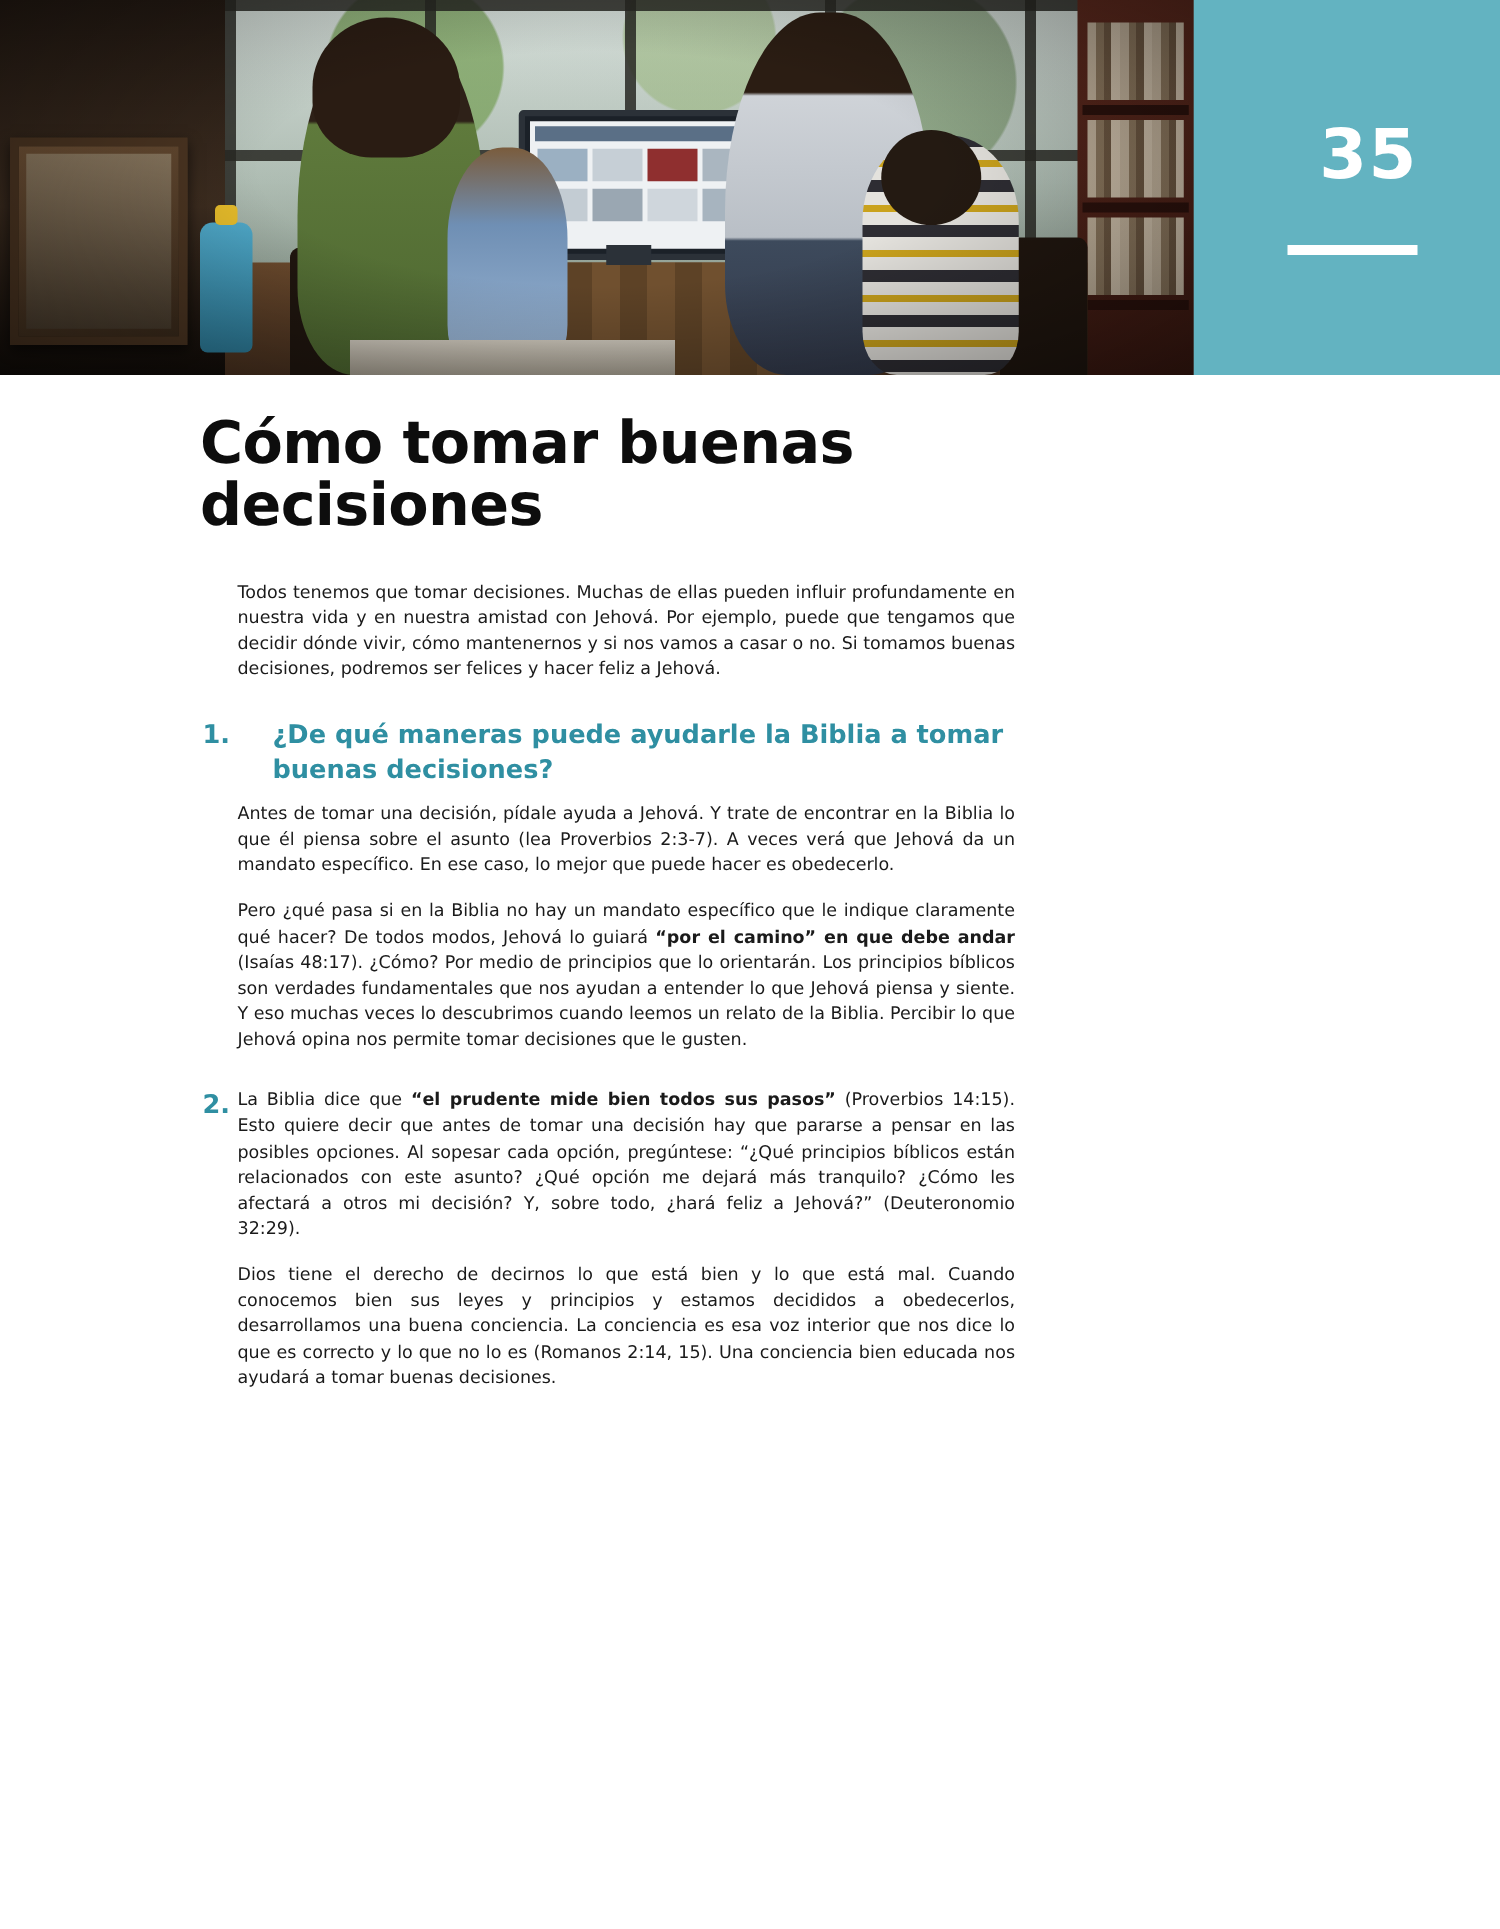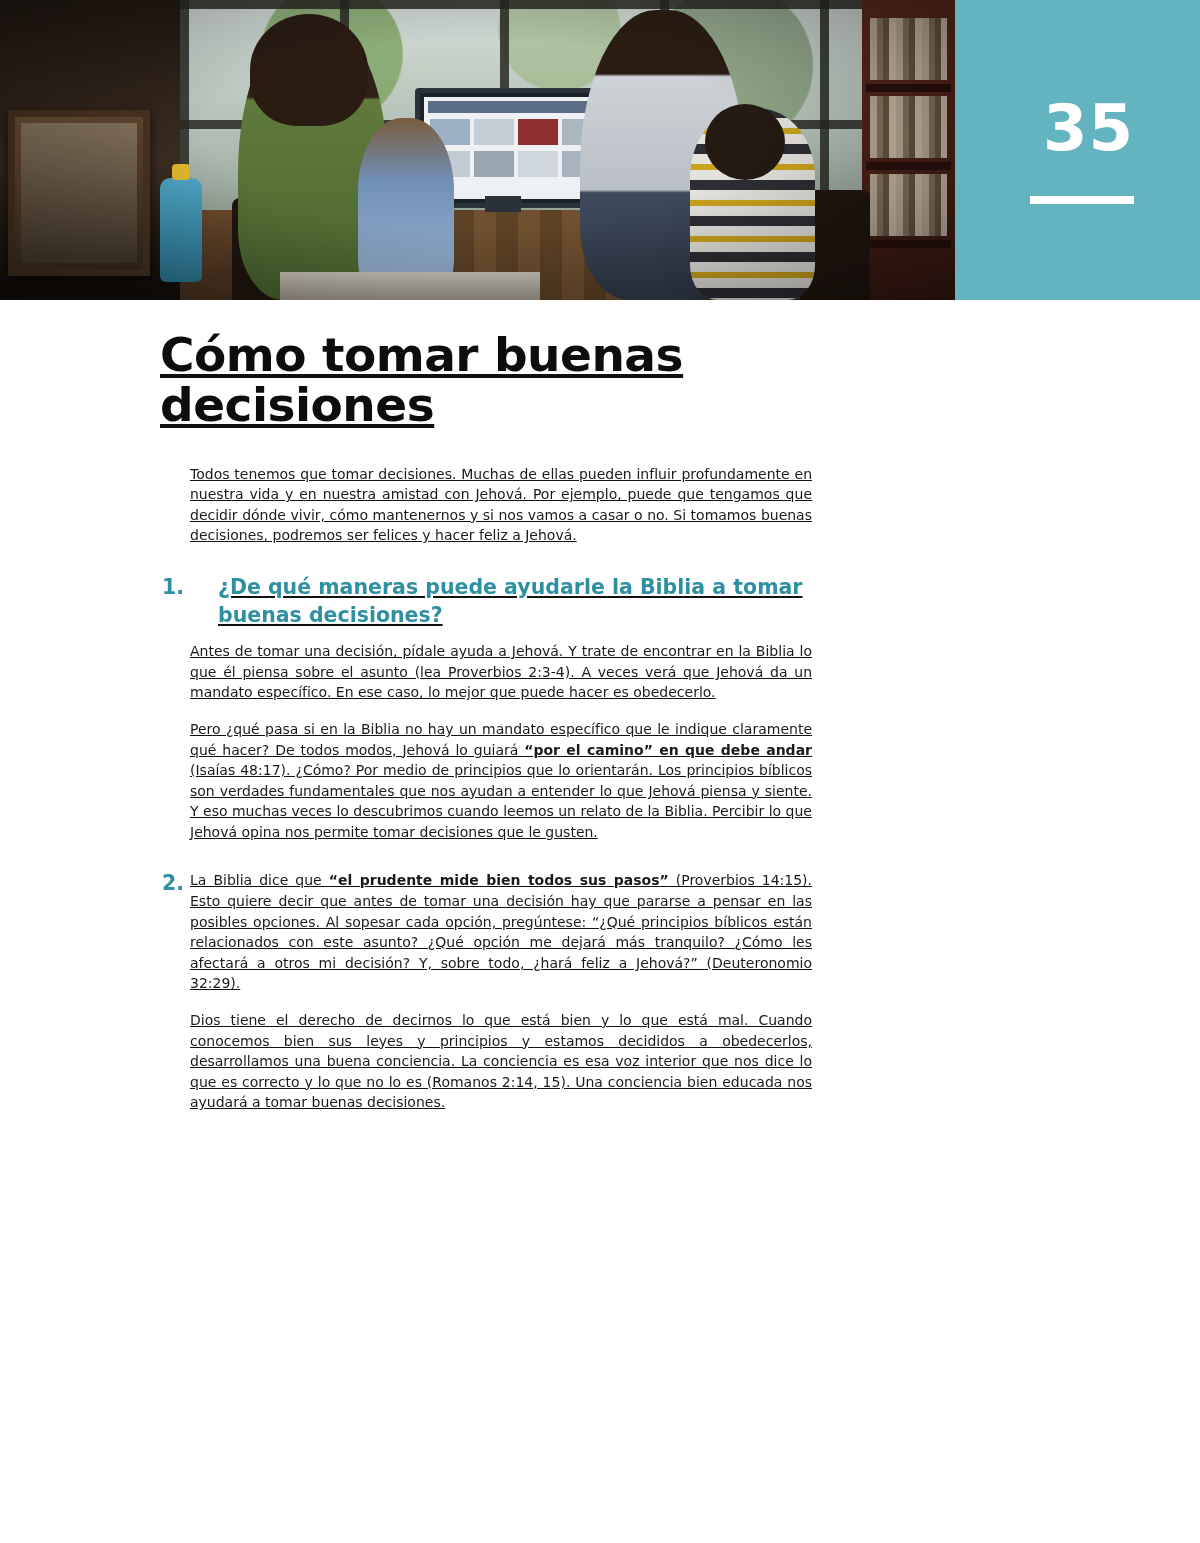--- a/index.html
+++ b/index.html
@@ -238,21 +238,21 @@
     top: 0;
     left: 955px;
     width: 245px;
     height: 300px;
     background: #63b3c1;
   }
   .number-block .page-number {
     position: absolute;
     right: 66px;
     top: 96px;
-    font-size: 64px;
+    font-size: 55px;
     font-weight: 700;
     color: #ffffff;
     letter-spacing: 1px;
     line-height: 1;
     font-family: "DejaVu Sans", "Liberation Sans", sans-serif;
   }
   .number-block .rule {
     position: absolute;
     right: 66px;
     top: 196px;
@@ -260,21 +260,20 @@
     height: 8px;
     background: #ffffff;
   }
 
   
   .article {
     position: absolute;
     top: 330px;
     left: 0;
     width: 1052px;
-    text-decoration: underline;
   }
   .title {
     margin: 0 0 34px 0;
     padding: 0 160px;
     font-size: 47px;
     line-height: 1.06;
     font-weight: 700;
     letter-spacing: -0.5px;
     color: #0d0d0d;
   }
@@ -367,20 +366,20 @@
   </div>
 </div>
 
 <div class="article">
   <h1 class="title">Cómo tomar buenas decisiones</h1>
 
   <div class="body-col">
     <p class="para">Todos tenemos que tomar decisiones. Muchas de ellas pueden influir profundamente en nuestra vida y en nuestra amistad con Jehová. Por ejemplo, puede que tengamos que decidir dónde vivir, cómo mantenernos y si nos vamos a casar o no. Si tomamos buenas decisiones, podremos ser felices y hacer feliz a Jehová.</p>
     <div id="sections-root">
         <div class="q-heading q-heading-wrap"><span class="q-num">1.</span><span>¿De qué maneras puede ayudarle la Biblia a tomar buenas decisiones?</span></div>
-        <p class="para"><span>Antes de tomar una decisión, pídale ayuda a Jehová. Y trate de encontrar en la Biblia lo que él piensa sobre el asunto (lea Proverbios 2:3-4). A veces verá que Jehová da un mandato específico. En ese caso, lo mejor que puede hacer es obedecerlo.</span></p>
+        <p class="para"><span>Antes de tomar una decisión, pídale ayuda a Jehová. Y trate de encontrar en la Biblia lo que él piensa sobre el asunto (lea Proverbios 2:3-7). A veces verá que Jehová da un mandato específico. En ese caso, lo mejor que puede hacer es obedecerlo.</span></p>
         <p class="para"><span>Pero ¿qué pasa si en la Biblia no hay un mandato específico que le indique claramente qué hacer? De todos modos, Jehová lo guiará </span><b class="quote">“por el camino” en que debe andar</b><span> (Isaías 48:17). ¿Cómo? Por medio de principios que lo orientarán. Los principios bíblicos son verdades fundamentales que nos ayudan a entender lo que Jehová piensa y siente. Y eso muchas veces lo descubrimos cuando leemos un relato de la Biblia. Percibir lo que Jehová opina nos permite tomar decisiones que le gusten.</span></p>
         <div class="q-heading q-heading-wrap"><span class="q-num">2.</span></div>
         <p class="para"><span>La Biblia dice que </span><b class="quote">“el prudente mide bien todos sus pasos”</b><span> (Proverbios 14:15). Esto quiere decir que antes de tomar una decisión hay que pararse a pensar en las posibles opciones. Al sopesar cada opción, pregúntese: “¿Qué principios bíblicos están relacionados con este asunto? ¿Qué opción me dejará más tranquilo? ¿Cómo les afectará a otros mi decisión? Y, sobre todo, ¿hará feliz a Jehová?” (Deuteronomio 32:29).</span></p>
         <p class="para last"><span>Dios tiene el derecho de decirnos lo que está bien y lo que está mal. Cuando conocemos bien sus leyes y principios y estamos decididos a obedecerlos, desarrollamos una buena conciencia. La conciencia es esa voz interior que nos dice lo que es correcto y lo que no lo es (Romanos 2:14, 15). Una conciencia bien educada nos ayudará a tomar buenas decisiones.</span></p>
       </div>
   </div>
 </div>
 
 </body></html>

